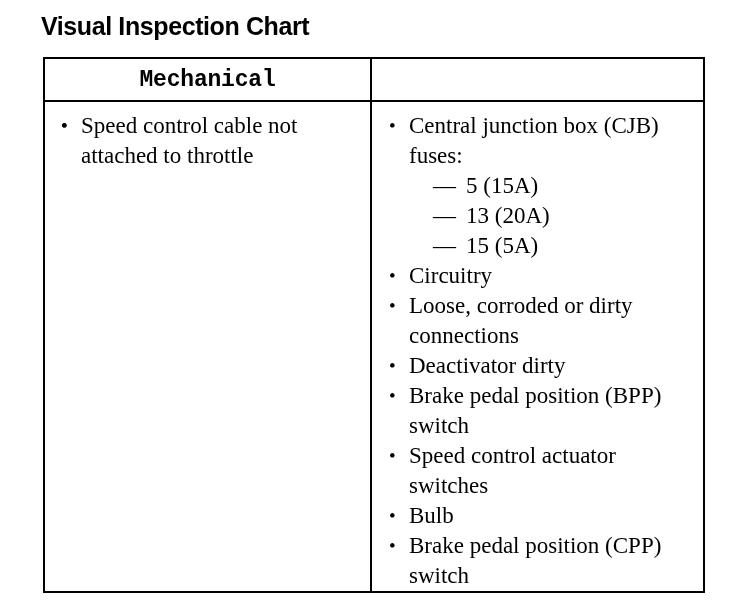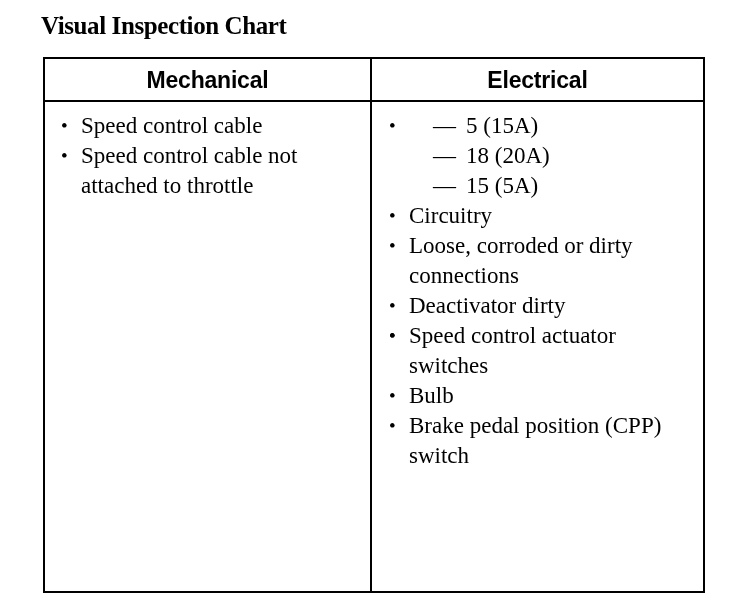--- a/index.html
+++ b/index.html
@@ -20,21 +20,21 @@
     position: absolute;
     inset: 0;
     background: #ffffff;
   }
 
   
   .doc-title {
     position: absolute;
     left: 41px;
     top: 12px;
-    font-family: Liberation Serif, serif;
+    font-family: Liberation Sans, sans-serif;
     font-weight: bold;
     font-size: 25px;
     line-height: 28px;
     letter-spacing: -0.4px;
     color: #000000;
     white-space: nowrap;
   }
 
   
   .chart-table {
@@ -69,21 +69,21 @@
   .col-right {
     flex: 1;
     box-sizing: border-box;
     position: relative;
   }
 
   .head-cell {
     display: flex;
     align-items: center;
     justify-content: center;
-    font-family: Liberation Sans, sans-serif;
+    font-family: Liberation Mono, monospace;
     font-weight: bold;
     font-size: 23px;
     letter-spacing: -0.2px;
     line-height: 24px;
   }
 
   
   .cell-list {
     margin: 0;
     padding: 0;
@@ -136,51 +136,50 @@
 <body>
 
 <div id="page">
 
   <div class="doc-title">Visual Inspection Chart</div>
 
   <div class="chart-table">
 
     <div class="table-head">
       <div class="col-left head-cell">Mechanical</div>
-      <div class="col-right head-cell">Electrical</div>
     </div>
 
     <div class="table-body">
 
       <div class="col-left">
         <ul class="cell-list">
           <li class="bullet-item">
             <span class="bullet-mark">•</span>
-            <span class="item-text">Speed control cable</span>
           </li>
           <li class="bullet-item">
             <span class="bullet-mark">•</span>
             <span class="item-text">Speed control cable not attached to throttle</span>
           </li>
         </ul>
       </div>
 
       <div class="col-right">
         <ul class="cell-list">
 
           <li class="bullet-item">
             <span class="bullet-mark">•</span>
+            <span class="item-text">Central junction box (CJB) fuses:</span>
             <ul class="sub-list">
               <li class="sub-item">
                 <span class="dash-mark">—</span>
                 <span class="item-text">5 (15A)</span>
               </li>
               <li class="sub-item">
                 <span class="dash-mark">—</span>
-                <span class="item-text">18 (20A)</span>
+                <span class="item-text">13 (20A)</span>
               </li>
               <li class="sub-item">
                 <span class="dash-mark">—</span>
                 <span class="item-text">15 (5A)</span>
               </li>
             </ul>
           </li>
 
           <li class="bullet-item">
             <span class="bullet-mark">•</span>
@@ -189,20 +188,21 @@
           <li class="bullet-item">
             <span class="bullet-mark">•</span>
             <span class="item-text">Loose, corroded or dirty connections</span>
           </li>
           <li class="bullet-item">
             <span class="bullet-mark">•</span>
             <span class="item-text">Deactivator dirty</span>
           </li>
           <li class="bullet-item">
             <span class="bullet-mark">•</span>
+            <span class="item-text">Brake pedal position (BPP) switch</span>
           </li>
           <li class="bullet-item">
             <span class="bullet-mark">•</span>
             <span class="item-text">Speed control actuator switches</span>
           </li>
           <li class="bullet-item">
             <span class="bullet-mark">•</span>
             <span class="item-text">Bulb</span>
           </li>
           <li class="bullet-item">

